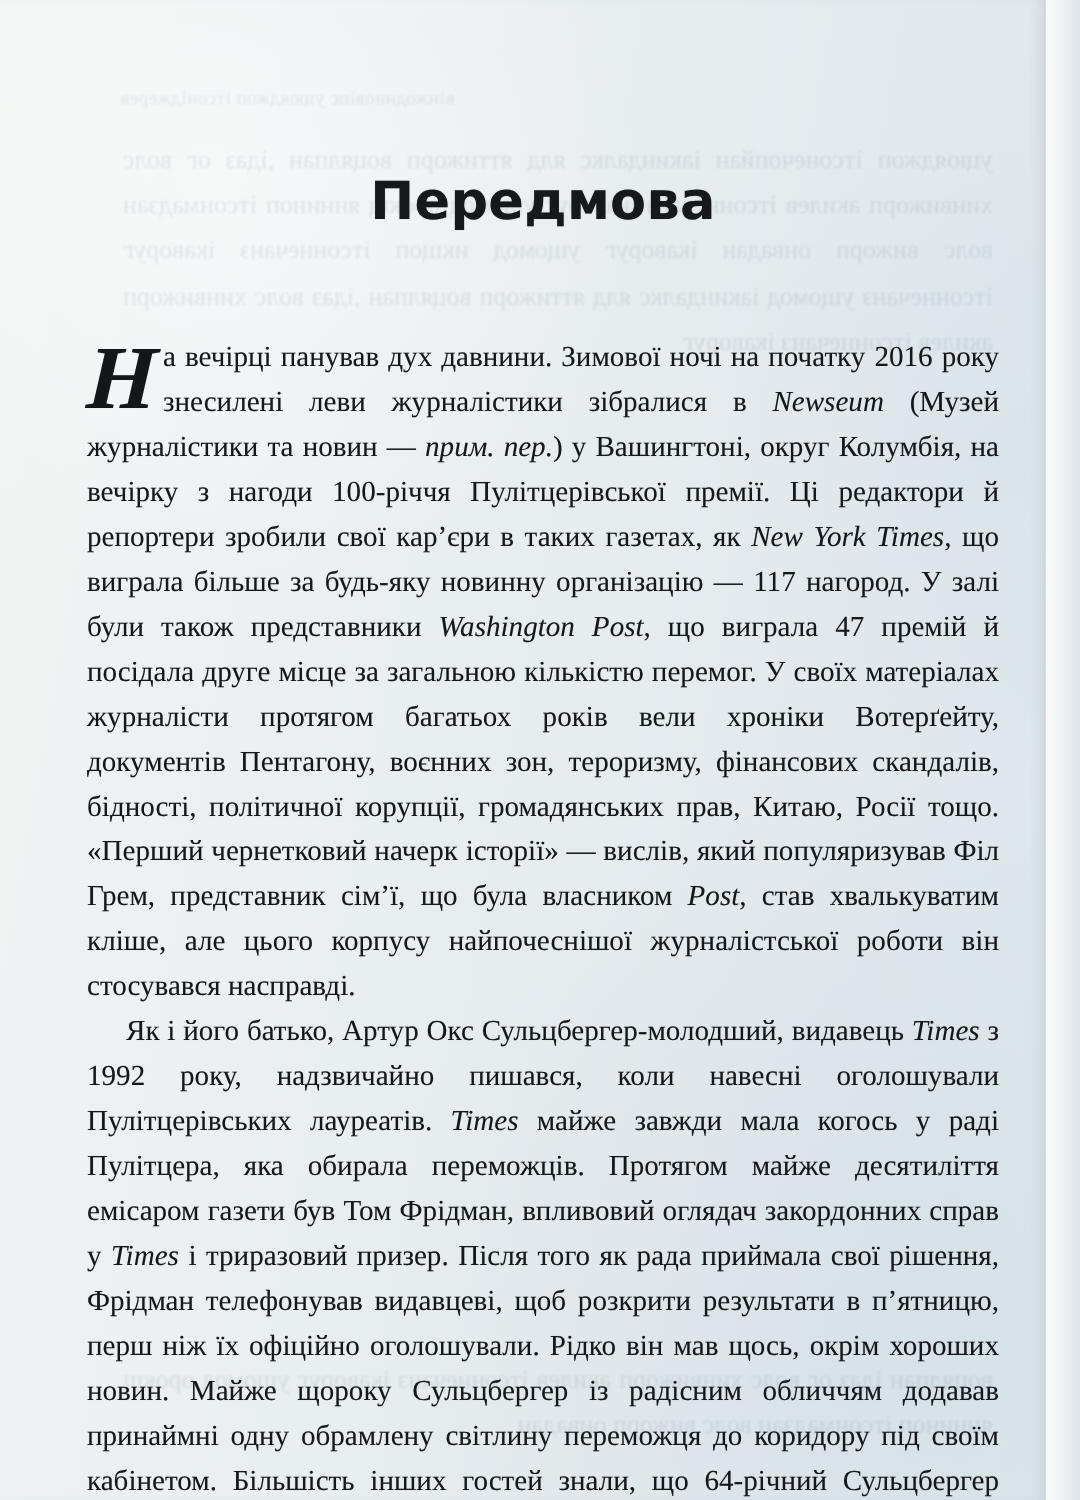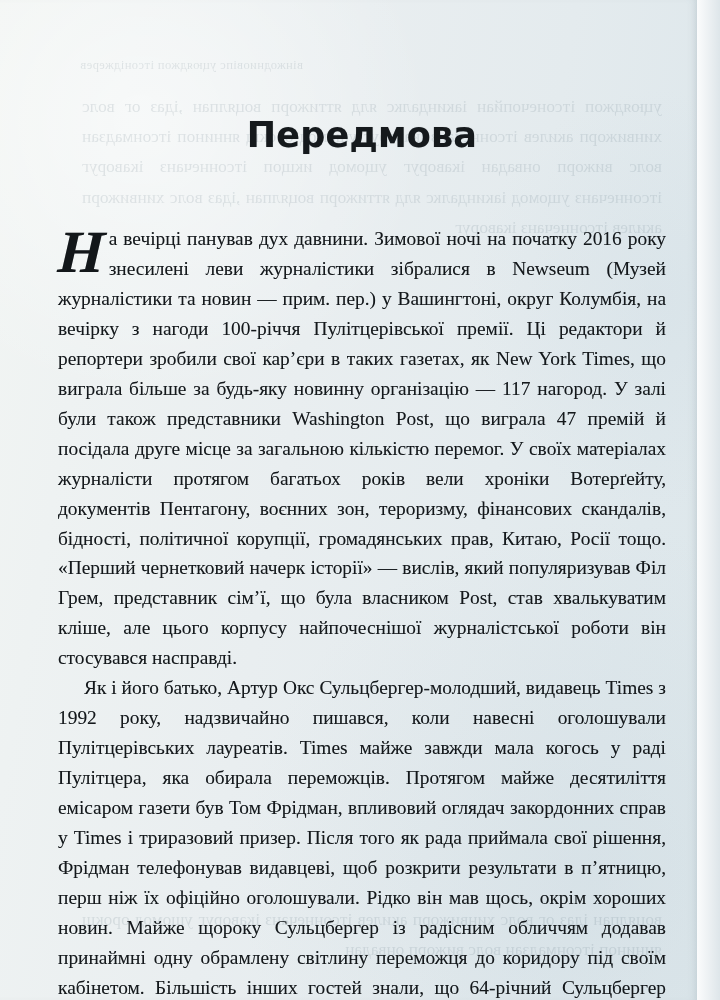--- a/index.html
+++ b/index.html
@@ -137,20 +137,21 @@
     font-style: italic;
     font-weight: bold;
     font-size: 60px;
     line-height: 52px;
     margin: 2px 4px -2px 0px;
     color: #13171a;
     transform: skewX(-3deg);
   }
 
   .ital {
+    font-style: italic;
   }
 
   
   .edge-shade {
     position: absolute;
     right: 0;
     top: 0;
     width: 26px;
     height: 1000px;
     background: linear-gradient(90deg, rgba(190,206,214,0) 0%, rgba(176,194,204,0.42) 100%);

